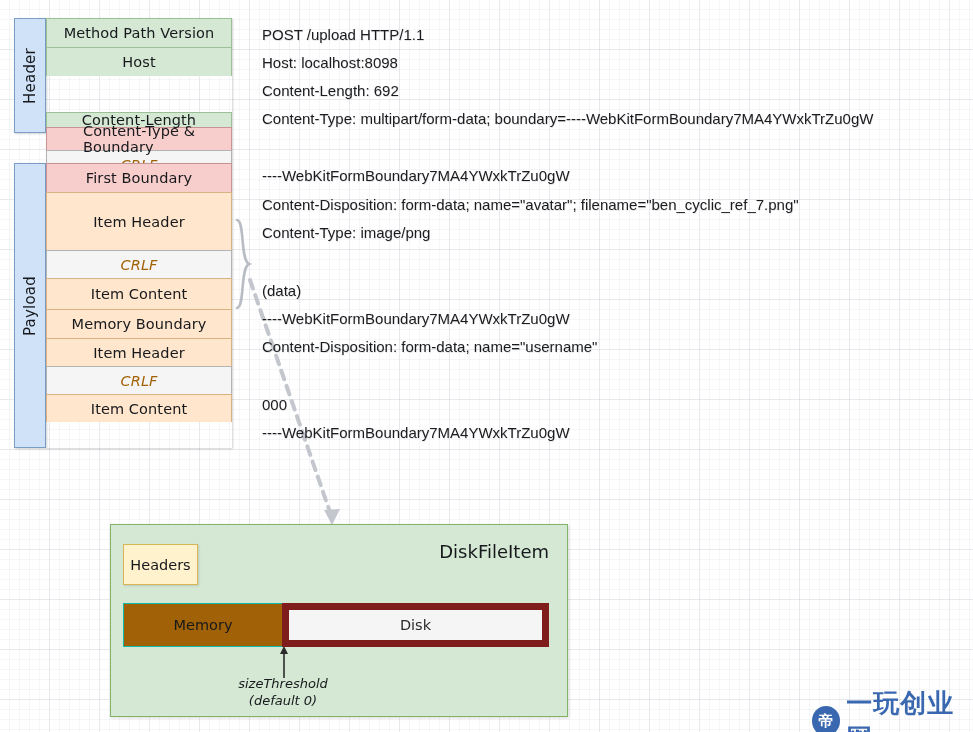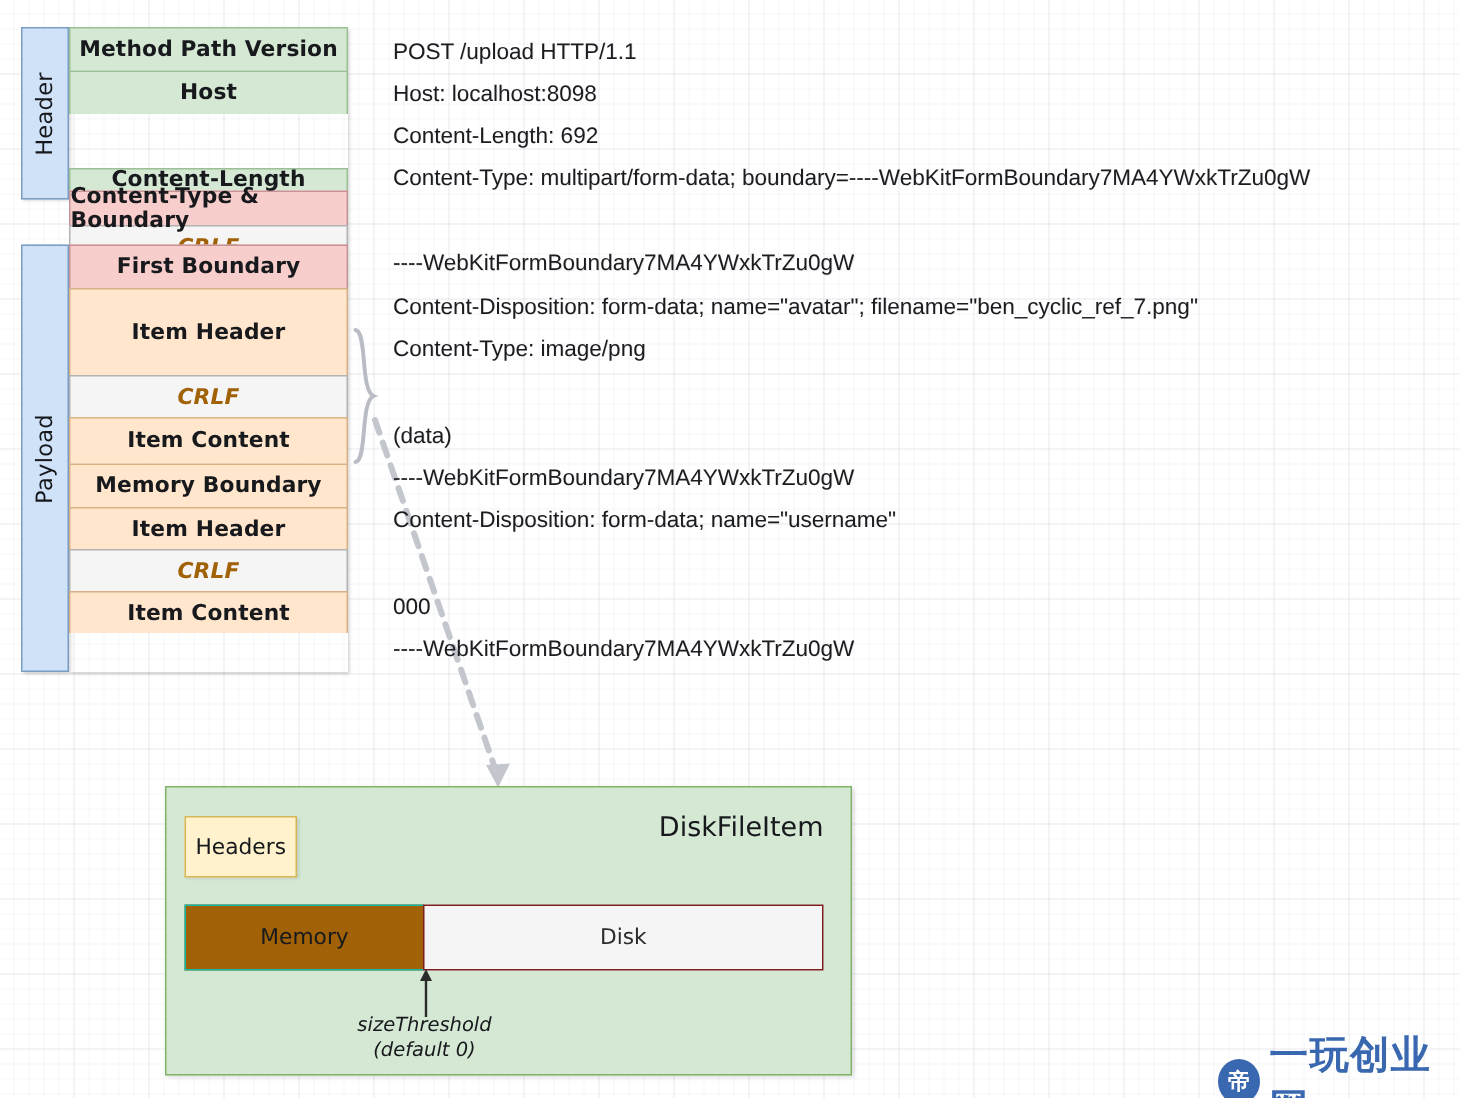--- a/index.html
+++ b/index.html
@@ -32,21 +32,20 @@
     font-size:15px;color:#16181c;letter-spacing:.2px;
   }
 
   
   .rowstack{box-shadow:1px 1px 2px rgba(0,0,0,.18);}
   .srow{
     display:flex;align-items:center;justify-content:center;
     font-size:14.5px;color:#17191d;
     box-sizing:border-box;width:100%;
     letter-spacing:.1px;
-    font-weight:bold;
   }
   .r-green{background:#d5e8d4;border:1px solid #9cc095;border-bottom:none;}
   .r-red{background:#f8cecc;border:1px solid #c79395;border-bottom:none;}
   .r-orange{background:#ffe6cc;border:1px solid #d9b283;border-bottom:none;}
   .r-white{background:#f5f5f5;border:1px solid #b3b3b3;border-bottom:none;}
   .r-last{border-bottom:1px solid;}
   .r-red.r-last{border-bottom-color:#c79395;}
   .r-white.r-last{border-bottom-color:#b3b3b3;}
   .italic{font-style:italic;color:#a16207;}
 
@@ -72,21 +71,21 @@
     display:flex;align-items:center;justify-content:center;
     font-size:14.5px;color:#17191d;
     box-shadow:1px 1px 2px rgba(0,0,0,.12);
   }
   .membox{
     background:#a16207;border:1px solid #14b8a6;
     display:flex;align-items:center;justify-content:center;
     font-size:14.5px;color:#17191d;
   }
   .diskbox{
-    background:#f5f5f5;border:1px solid #7f1d1d;
+    background:#f5f5f5;border:7px solid #7f1d1d;
     display:flex;align-items:center;justify-content:center;
     font-size:14.5px;color:#2b2b2b;
   }
   .thresh{
     position:absolute;text-align:center;font-size:13px;color:#17191d;
     line-height:17px;white-space:nowrap;
   }
 
   
   .wm{position:absolute;display:flex;align-items:center;gap:6px;opacity:.92;}
@@ -114,21 +113,21 @@
   <div class="abs rowstack" style="left:46px;top:18px;width:186px;height:145px;">
     <div class="srow r-green" style="height:29px;">
       <span>Method Path Version</span>
     </div>
     <div class="srow r-green" style="height:29px;">
       <span>Host</span>
     </div>
     <div class="srow r-green" style="height:15px;margin-top:36px;">
       <span>Content-Length</span>
     </div>
-    <div class="srow r-red" style="height:23px;">
+    <div class="srow r-red" style="height:23px;padding-left:36px;">
       <span>Content-Type &amp; Boundary</span>
     </div>
     <div class="srow r-white r-last" style="height:29px;">
       <span class="italic">CRLF</span>
     </div>
   </div>
 
   <div class="abs sidelabel" style="left:14px;top:163px;width:32px;height:285px;">
     <span>Payload</span>
   </div>

